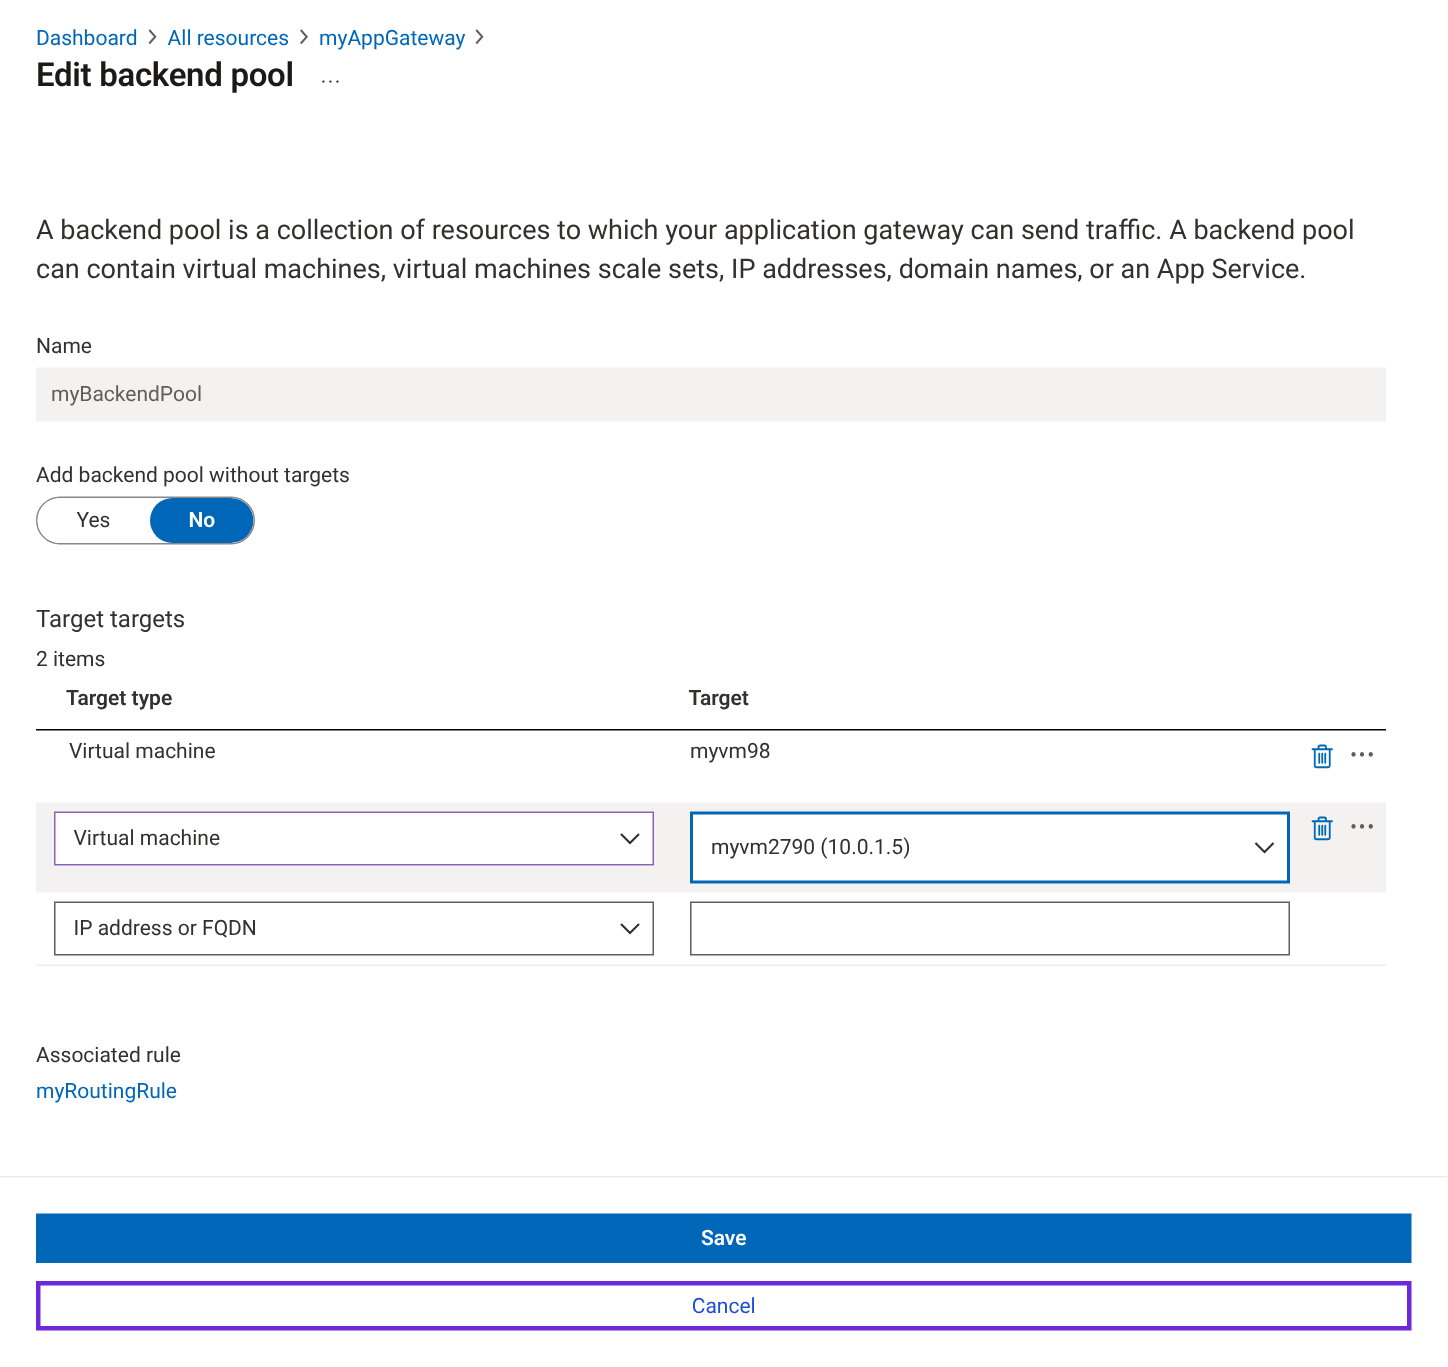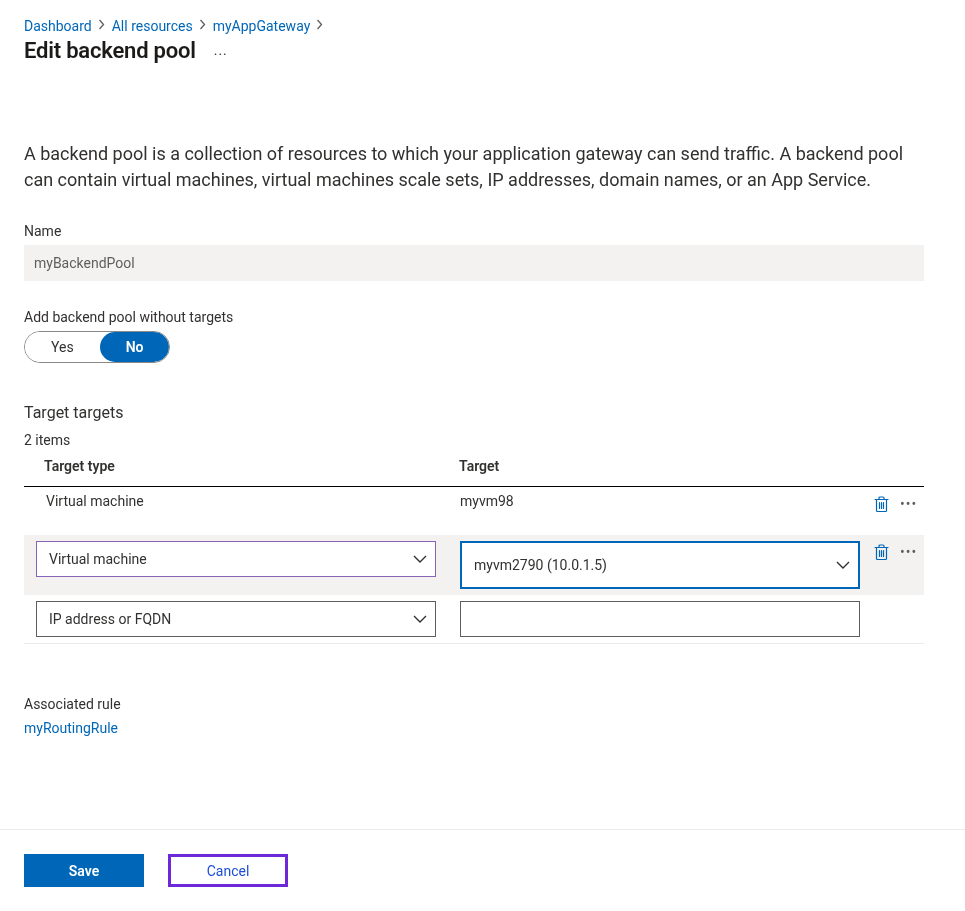--- a/index.html
+++ b/index.html
@@ -159,22 +159,23 @@
       font-size: 14px;
     }
     .footer {
       position: absolute;
       bottom: 0;
       left: 0;
       right: 0;
       border-top: 1px solid #edebe9;
       padding: 24px 24px;
       display: flex;
-      gap: 24px;
-      background: #ffffff;
+      gap: 12px;
+      background: #ffffff;
+      flex-direction: column;
     }
     .btn {
       height: 33px;
       padding: 0 22px;
       font-size: 14px;
       font-family: inherit;
       cursor: pointer;
       border: none;
     }
     .btn-primary {

